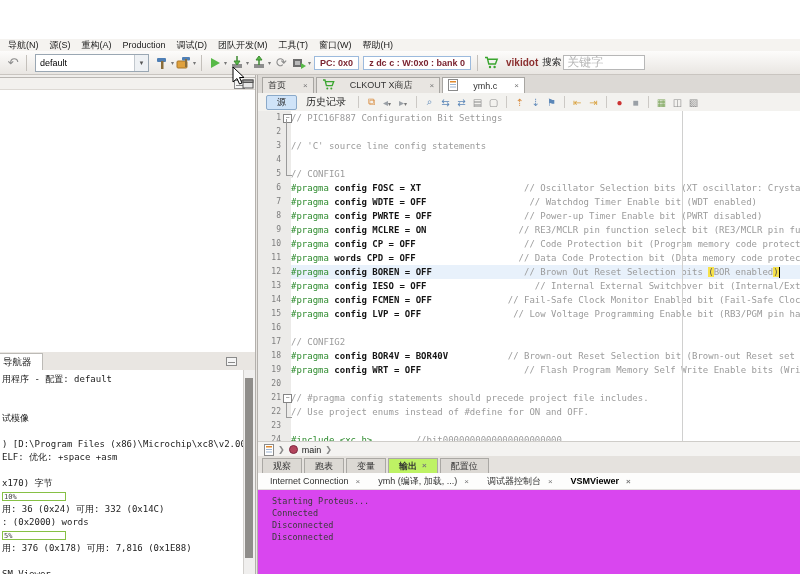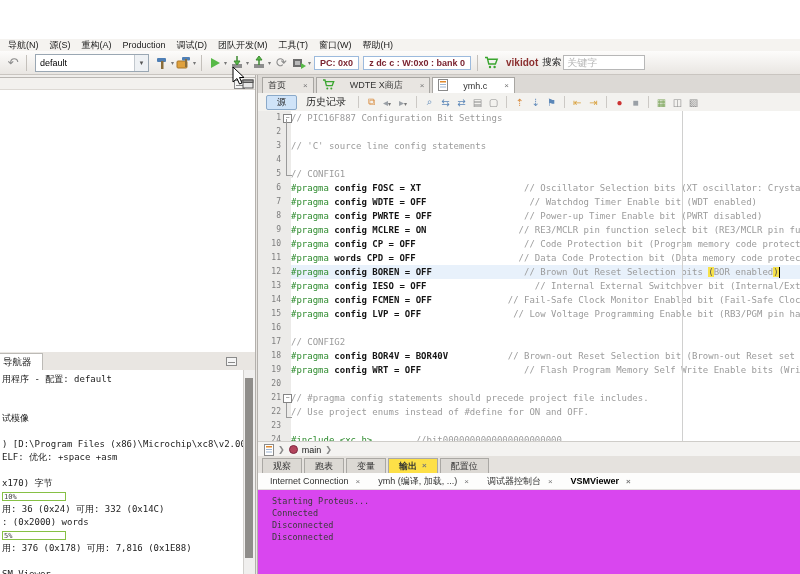--- a/index.html
+++ b/index.html
@@ -20,22 +20,22 @@
   .dd{font-size:6px;color:#777;margin:0 1px 0 0;}
   .combo{display:flex;align-items:center;width:112px;height:16px;background:#fff;
          border:1px solid #9aa7b3;font-size:9px;margin:0 4px;}
   .combo-val{flex:1;padding-left:4px;}
   .combo-btn{width:13px;height:100%;border-left:1px solid #c2c8ce;background:#eef1f4;
              font-size:6px;color:#555;display:flex;align-items:center;justify-content:center;}
   .statbox{background:#fff;border:1px solid #9cbadd;font-size:9px;font-weight:bold;
            color:#7b2430;padding:1px 5px;margin:0 2px;white-space:nowrap;}
   .store-name{font-size:10px;font-weight:bold;color:#8b2f2f;margin:0 4px 0 6px;}
   .srch-label{font-size:9.5px;color:#222;margin-right:2px;}
-  .srch-input{width:74px;height:13px;border:1px solid #b7b7b7;font-size:10px;padding:0 3px;
-              font-family:Liberation Sans, sans-serif;}
+  .srch-input{width:74px;height:13px;border:1px solid #b7b7b7;font-size:12px;padding:0 3px;
+              font-family:Liberation Mono, monospace;}
   .srch-input::placeholder{color:#b5b5b5;}
   
   .toppanel{position:absolute;left:0;top:38px;width:255px;height:275px;background:#fff;
             border-top:1px solid #b9b6b2;border-bottom:1px solid #b9b6b2;}
   .toppanel-hd{height:11px;background:#f3f1ee;border-bottom:1px solid #ddd9d4;position:relative;}
   .minibtn{position:absolute;right:10px;top:2px;width:9px;height:7px;border:1px solid #8a8a8a;
            background:#f5f5f5;}
   .minibtn::after{content:"";display:block;margin:4px 1px 0 1px;height:1px;background:#8a8a8a;}
   .colsep{position:absolute;left:255px;top:36px;width:3px;bottom:0;background:#e8e5e1;
           border-left:1px solid #b3b0ac;border-right:1px solid #b3b0ac;box-sizing:border-box;}
@@ -97,21 +97,21 @@
   .crumbs{position:absolute;left:258px;top:402px;right:0;height:15px;background:#f4f3f1;
           border-top:1px solid #cfcdc9;border-bottom:1px solid #cfcdc9;display:flex;
           align-items:center;font-size:9px;color:#222;padding-left:6px;gap:4px;}
   .chev{color:#888;font-size:8px;}
   .dot-red{width:7px;height:7px;border-radius:50%;background:#b2445c;border:1px solid #7e2740;}
   
   .ptabs{position:absolute;left:258px;top:417px;right:0;height:17px;background:#e5e2de;
          display:flex;align-items:flex-end;padding-left:4px;border-bottom:1px solid #b5b3af;}
   .ptab{height:14px;line-height:14px;background:#dcd9d4;border:1px solid #aaa8a4;border-bottom:none;
         font-size:9px;padding:0 10px;margin-right:2px;color:#333;display:flex;align-items:center;gap:3px;}
-  .ptab.active{background:#fde047;font-weight:bold;}
+  .ptab.active{background:#bef264;font-weight:bold;}
   
   .output{position:absolute;left:258px;top:434px;right:0;bottom:0;background:#d946ef;}
   .otabs{height:16px;border-bottom:1px solid #e0dedb;display:flex;align-items:center;
          padding-left:4px;gap:2px;background:#fdfdfc;}
   .otab{font-size:9px;color:#333;padding:0 8px;display:flex;gap:5px;align-items:center;}
   .otab.active{font-weight:bold;color:#000;}
   .olines{padding:5px 0 0 14px;font-family:"DejaVu Sans Mono","Liberation Mono",monospace;
           font-size:8.5px;line-height:12px;color:#3a3a3a;}
   .cursor-svg{position:absolute;left:231px;top:27px;pointer-events:none;}
 </style>
@@ -236,21 +236,21 @@
       <div class="doctab">
         <span>首页</span>
         <span class="tab-x">×</span>
       </div>
       <div class="doctab">
         <span><svg width="13" height="11" viewBox="0 0 13 11">
             <path d="M1 1h2l1.4 5.6h5.8l1.5-4H3.6" fill="none" stroke="#3aa52f" stroke-width="1.3"></path>
             <circle cx="5.3" cy="9.5" r="1" fill="#3aa52f"></circle>
             <circle cx="9.3" cy="9.5" r="1" fill="#3aa52f"></circle>
           </svg></span>
-        <span>WDTE X商店</span>
+        <span>CLKOUT X商店</span>
         <span class="tab-x">×</span>
       </div>
       <div class="doctab active">
         <span><svg width="10" height="12" viewBox="0 0 10 12">
             <rect x="0.5" y="0.5" width="9" height="11" fill="#fff" stroke="#8a8a8a"></rect>
             <rect x="2" y="2" width="6" height="1.5" fill="#e08a2e"></rect>
             <rect x="2" y="5" width="6" height="1" fill="#9db6d4"></rect>
             <rect x="2" y="7.5" width="6" height="1" fill="#9db6d4"></rect>
           </svg></span>
         <span>ymh.c</span>

